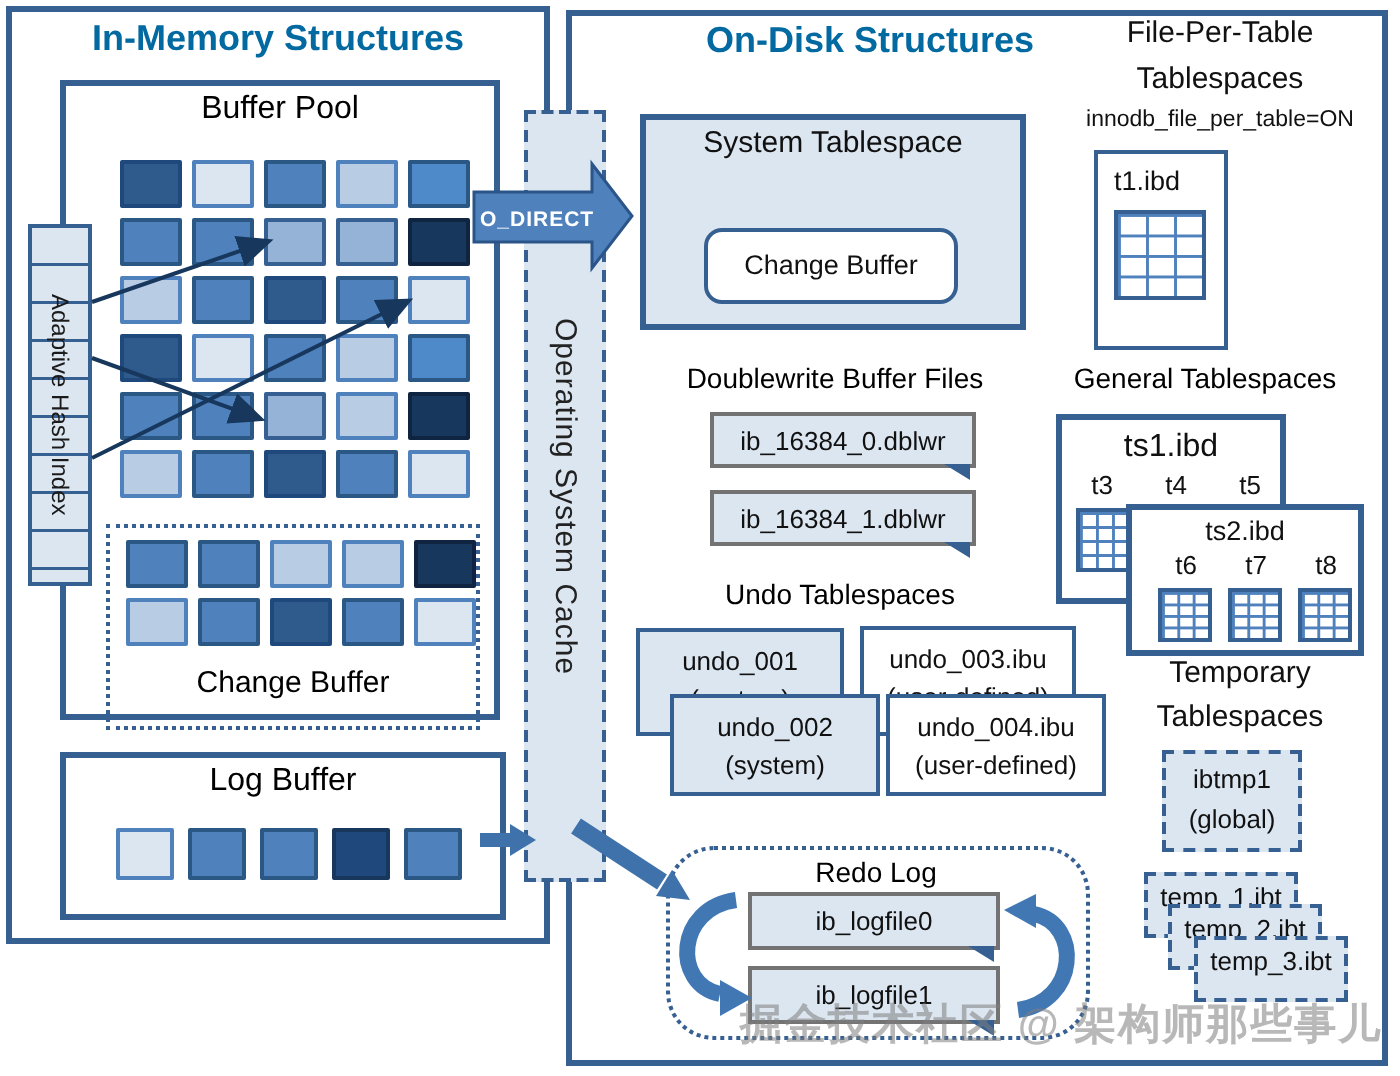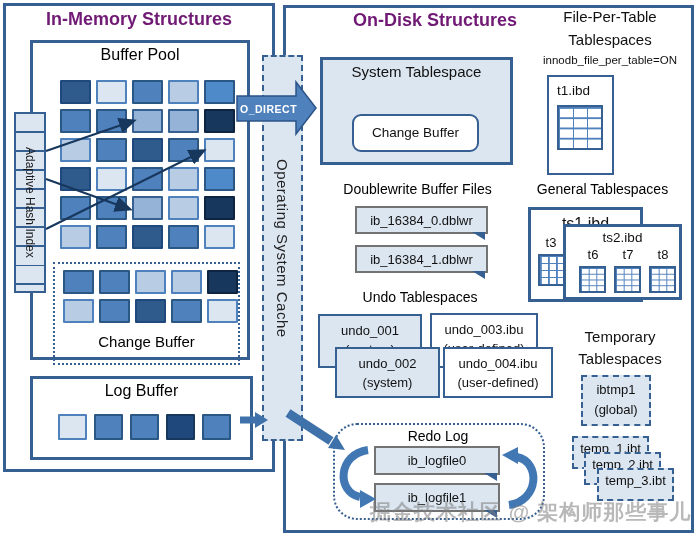--- a/index.html
+++ b/index.html
@@ -4,21 +4,21 @@
 <style>
   * { margin:0; padding:0; box-sizing:border-box; }
   html,body { background:#fff; }
   body { font-family:"Liberation Sans", sans-serif; color:#111; }
   #stage { position:relative; width:700px; height:538px; background:#fff; overflow:hidden; }
   .abs { position:absolute; }
   .ctr { text-align:center; }
   .box { position:absolute; border:3px solid #376092; background:#fff; }
   .box2 { position:absolute; border:2px solid #376092; background:#fff; }
   .ltfill { background:#dce6f1; }
-  .sect-title { font-size:18px; font-weight:600; color:#701a75; }
+  .sect-title { font-size:18px; font-weight:600; color:#0369a1; }
   .sub-title { font-size:16px; font-weight:500; color:#000; }
   .lbl { font-size:14px; color:#000; }
   .grid5 { display:grid; grid-template-columns:repeat(5,31px); grid-auto-rows:24px; gap:5px 5px; }
   .sq { border:2px solid #1f497d; border-radius:1px; }
   .dotted { border:2px dotted #376092; background:transparent; }
   .dashedbx { border:2px dashed #376092; background:#dce6f1; }
   .filebx { position:absolute; background:#dce6f1; border:2px solid #737373; text-align:center; font-size:13px; }
   .fold::after { content:""; position:absolute; right:1px; bottom:-8px; width:0; height:0;
                  border-top:8px solid #376092; border-left:13px solid transparent; }
   .tbl { position:absolute; background-color:#fff; border:2px solid #376092;
@@ -160,21 +160,21 @@
   </div>
 
   <div class="abs ctr lbl" style="left:520px; top:181px; width:165px; z-index:4;">General Tablespaces</div>
   <div class="box2" style="left:528px; top:207px; width:115px; height:95px; border-width:3px; z-index:4;">
     <div class="abs ctr" style="left:0; top:5px; width:100%; font-size:16px;">ts1.ibd</div>
     <div class="abs ctr" style="left:5px; top:25px; width:30px; font-size:13px;">t3</div>
     <div class="abs ctr" style="left:42px; top:25px; width:30px; font-size:13px;">t4</div>
     <div class="abs ctr" style="left:79px; top:25px; width:30px; font-size:13px;">t5</div>
     <div class="tbl" style="left:7px; top:44px; width:28px; height:32px;"></div>
   </div>
-  <div class="box2" style="left:563px; top:224px; width:119px; height:76px; border-width:3px; z-index:5;">
+  <div class="box2" style="left:563px; top:252px; width:119px; height:76px; border-width:3px; z-index:5;">
     <div class="abs ctr" style="left:0; top:3px; width:100%; font-size:13.5px;">ts2.ibd</div>
     <div class="abs ctr" style="left:12px; top:20px; width:30px; font-size:13px;">t6</div>
     <div class="abs ctr" style="left:47px; top:20px; width:30px; font-size:13px;">t7</div>
     <div class="abs ctr" style="left:82px; top:20px; width:30px; font-size:13px;">t8</div>
     <div class="tbl" style="left:13px; top:39px; width:27px; height:27px;"></div>
     <div class="tbl" style="left:48px; top:39px; width:27px; height:27px;"></div>
     <div class="tbl" style="left:83px; top:39px; width:27px; height:27px;"></div>
   </div>
 
   <div class="abs ctr" style="left:550px; top:328px; width:140px; font-size:15px; z-index:4;">Temporary</div>

